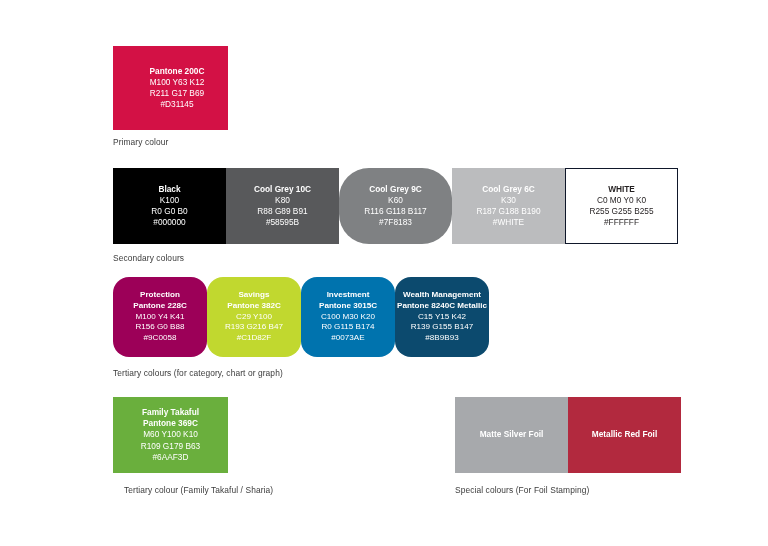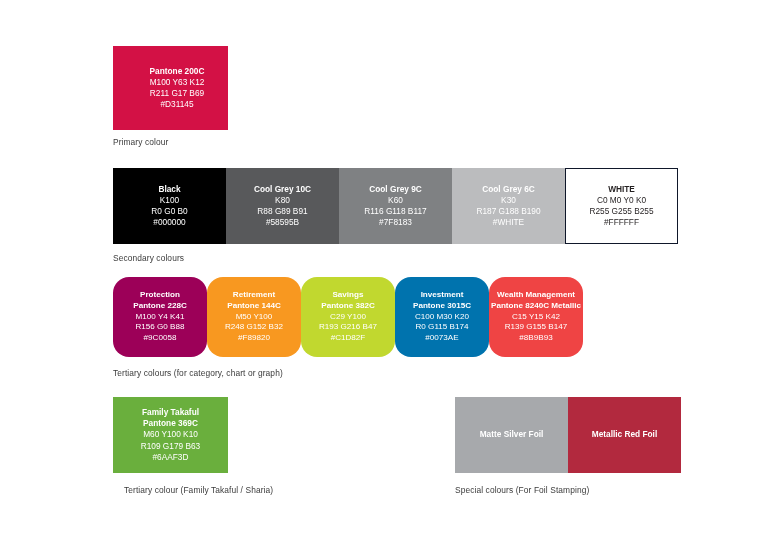--- a/index.html
+++ b/index.html
@@ -121,21 +121,21 @@
       <span class="ln">K100</span>
       <span class="ln">R0 G0 B0</span>
       <span class="ln">#000000</span>
     </div>
     <div class="swatch" style="background-color: rgb(88, 89, 91); color: rgb(255, 255, 255);">
       <span class="ln b">Cool Grey 10C</span>
       <span class="ln">K80</span>
       <span class="ln">R88 G89 B91</span>
       <span class="ln">#58595B</span>
     </div>
-    <div class="swatch" style="background-color: rgb(127, 129, 131); color: rgb(255, 255, 255);">
+    <div class="swatch" style="background-color: rgb(127, 129, 131); color: rgb(255, 255, 255); border-radius: 30px;">
       <span class="ln b">Cool Grey 9C</span>
       <span class="ln">K60</span>
       <span class="ln">R116 G118 B117</span>
       <span class="ln">#7F8183</span>
     </div>
     <div class="swatch" style="background-color: rgb(187, 188, 190); color: rgb(255, 255, 255);">
       <span class="ln b">Cool Grey 6C</span>
       <span class="ln">K30</span>
       <span class="ln">R187 G188 B190</span>
       <span class="ln">#WHITE</span>
@@ -150,42 +150,35 @@
   <div class="caption" id="cap-secondary">Secondary colours</div>
 
   <div class="row" id="tertiary-row">
     <div class="swatch" style="background-color: rgb(156, 0, 88); color: rgb(255, 255, 255);">
       <span class="ln b">Protection</span>
       <span class="ln b">Pantone 228C</span>
       <span class="ln">M100 Y4 K41</span>
       <span class="ln">R156 G0 B88</span>
       <span class="ln">#9C0058</span>
     </div>
-    <div class="swatch" style="background-color: rgb(248, 152, 32); color: rgb(255, 255, 255);">
-      <span class="ln b">Retirement</span>
-      <span class="ln b">Pantone 144C</span>
-      <span class="ln">M50 Y100</span>
-      <span class="ln">R248 G152 B32</span>
-      <span class="ln">#F89820</span>
-    </div>
     <div class="swatch" style="background-color: rgb(193, 216, 47); color: rgb(255, 255, 255);">
       <span class="ln b">Savings</span>
       <span class="ln b">Pantone 382C</span>
       <span class="ln">C29 Y100</span>
       <span class="ln">R193 G216 B47</span>
       <span class="ln">#C1D82F</span>
     </div>
     <div class="swatch" style="background-color: rgb(0, 115, 174); color: rgb(255, 255, 255);">
       <span class="ln b">Investment</span>
       <span class="ln b">Pantone 3015C</span>
       <span class="ln">C100 M30 K20</span>
       <span class="ln">R0 G115 B174</span>
       <span class="ln">#0073AE</span>
     </div>
-    <div class="swatch" style="background-color: #ef4444; color: rgb(255, 255, 255);">
+    <div class="swatch" style="background-color: #0c4a6e; color: rgb(255, 255, 255);">
       <span class="ln b">Wealth Management</span>
       <span class="ln b">Pantone 8240C Metallic</span>
       <span class="ln">C15 Y15 K42</span>
       <span class="ln">R139 G155 B147</span>
       <span class="ln">#8B9B93</span>
     </div>
   </div>
   <div class="caption" id="cap-tertiary">Tertiary colours (for category, chart or graph)</div>
 
   <div class="row" id="family-row">

